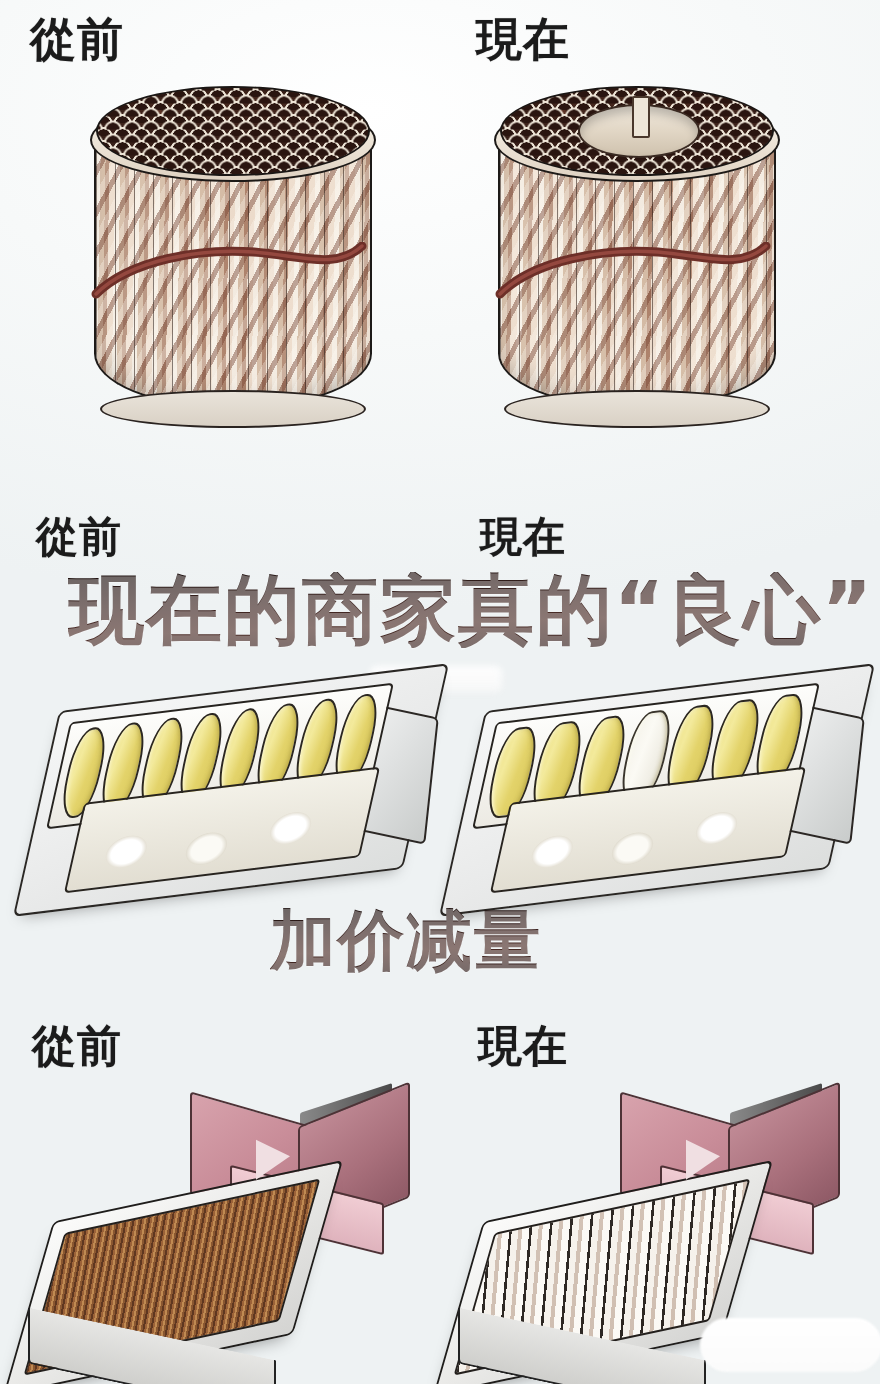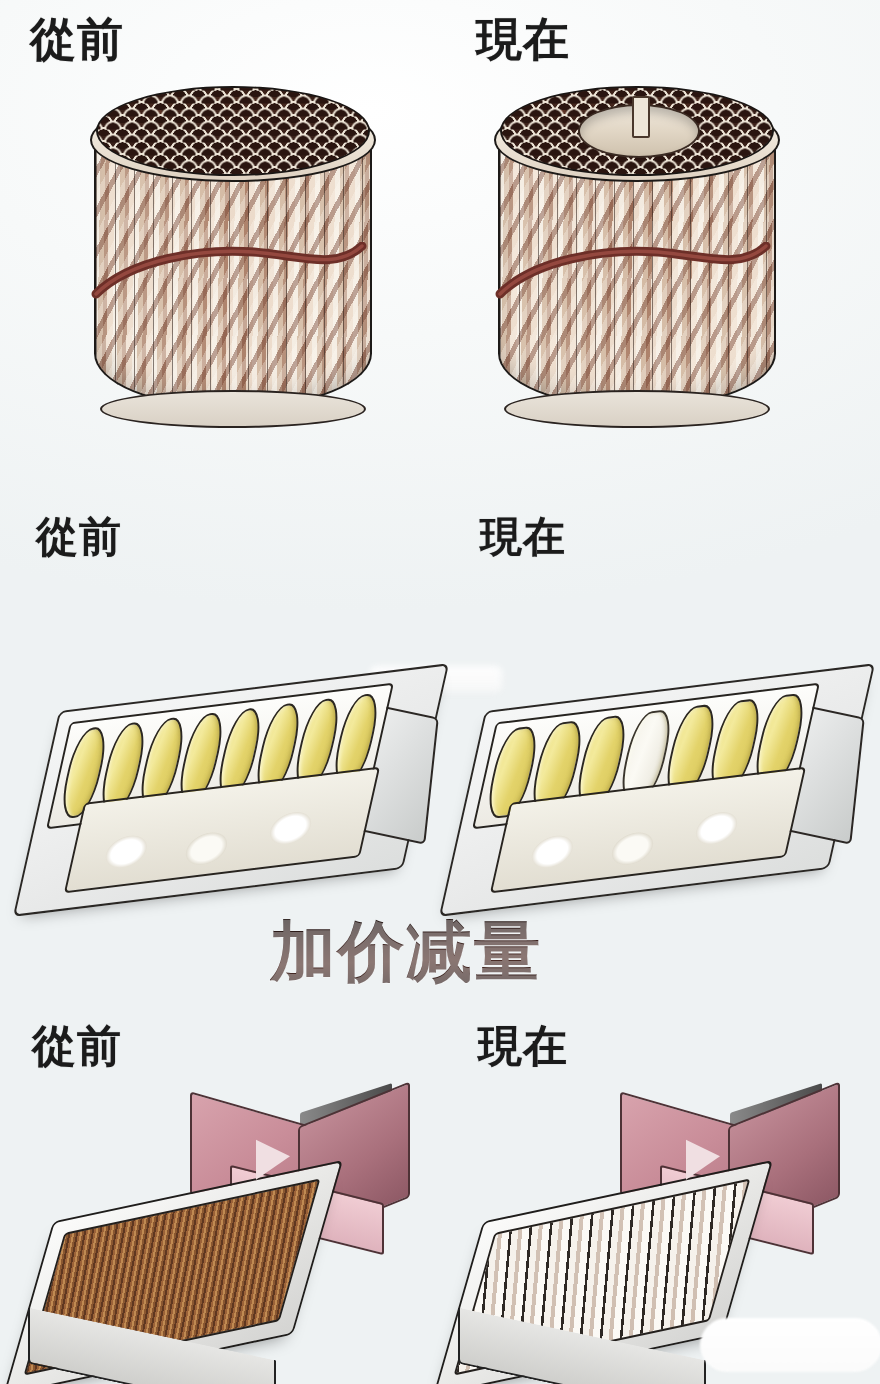--- a/index.html
+++ b/index.html
@@ -418,20 +418,21 @@
     </div>
     <svg class="handle" viewBox="0 0 282 66">
       <path d="M6,52 C40,18 110,6 164,10 C212,14 246,28 272,4" fill="none" stroke="#6d2f28" stroke-width="9" stroke-linecap="round"></path>
       <path d="M6,52 C40,18 110,6 164,10 C212,14 246,28 272,4" fill="none" stroke="#a15247" stroke-width="3.4" stroke-linecap="round" opacity=".75"></path>
     </svg>
   </div>
 
   <div class="cmp-label" style="left:36px; top:516px; font-size:42px;">從前</div>
   <div class="cmp-label" style="left:480px; top:516px; font-size:42px;">現在</div>
 
+  <div class="headline" style="left:68px; top:572px; font-size:76px;">现在的商家真的“良心”</div>
 
   <div class="redaction small" style="left:370px; top:666px; width:132px; height:26px;"></div>
 
   <div class="tray" style="left:36px; top:690px;">
     <div class="outer"></div>
     <div class="sideflap"></div>
     <div class="inner">
       <div class="stick"></div>
       <div class="stick"></div>
       <div class="stick"></div>
@@ -452,21 +453,21 @@
       <div class="stick"></div>
       <div class="stick"></div>
       <div class="stick empty"></div>
       <div class="stick"></div>
       <div class="stick"></div>
       <div class="stick"></div>
     </div>
     <div class="pulp"></div>
   </div>
 
-  <div class="headline" style="left:270px; top:908px; font-size:66px;margin-top:11px;">加价减量</div>
+  <div class="headline" style="left:270px; top:908px; font-size:66px;">加价减量</div>
 
   <div class="cmp-label" style="left:32px; top:1024px; font-size:44px;">從前</div>
   <div class="cmp-label" style="left:478px; top:1024px; font-size:44px;">現在</div>
 
   <div class="biscuitbox past" style="left:22px; top:1088px;">
     <div class="lid">
       <div class="edge"></div>
       <div class="face"></div>
       <div class="face2"></div>
       <div class="tri"></div>

